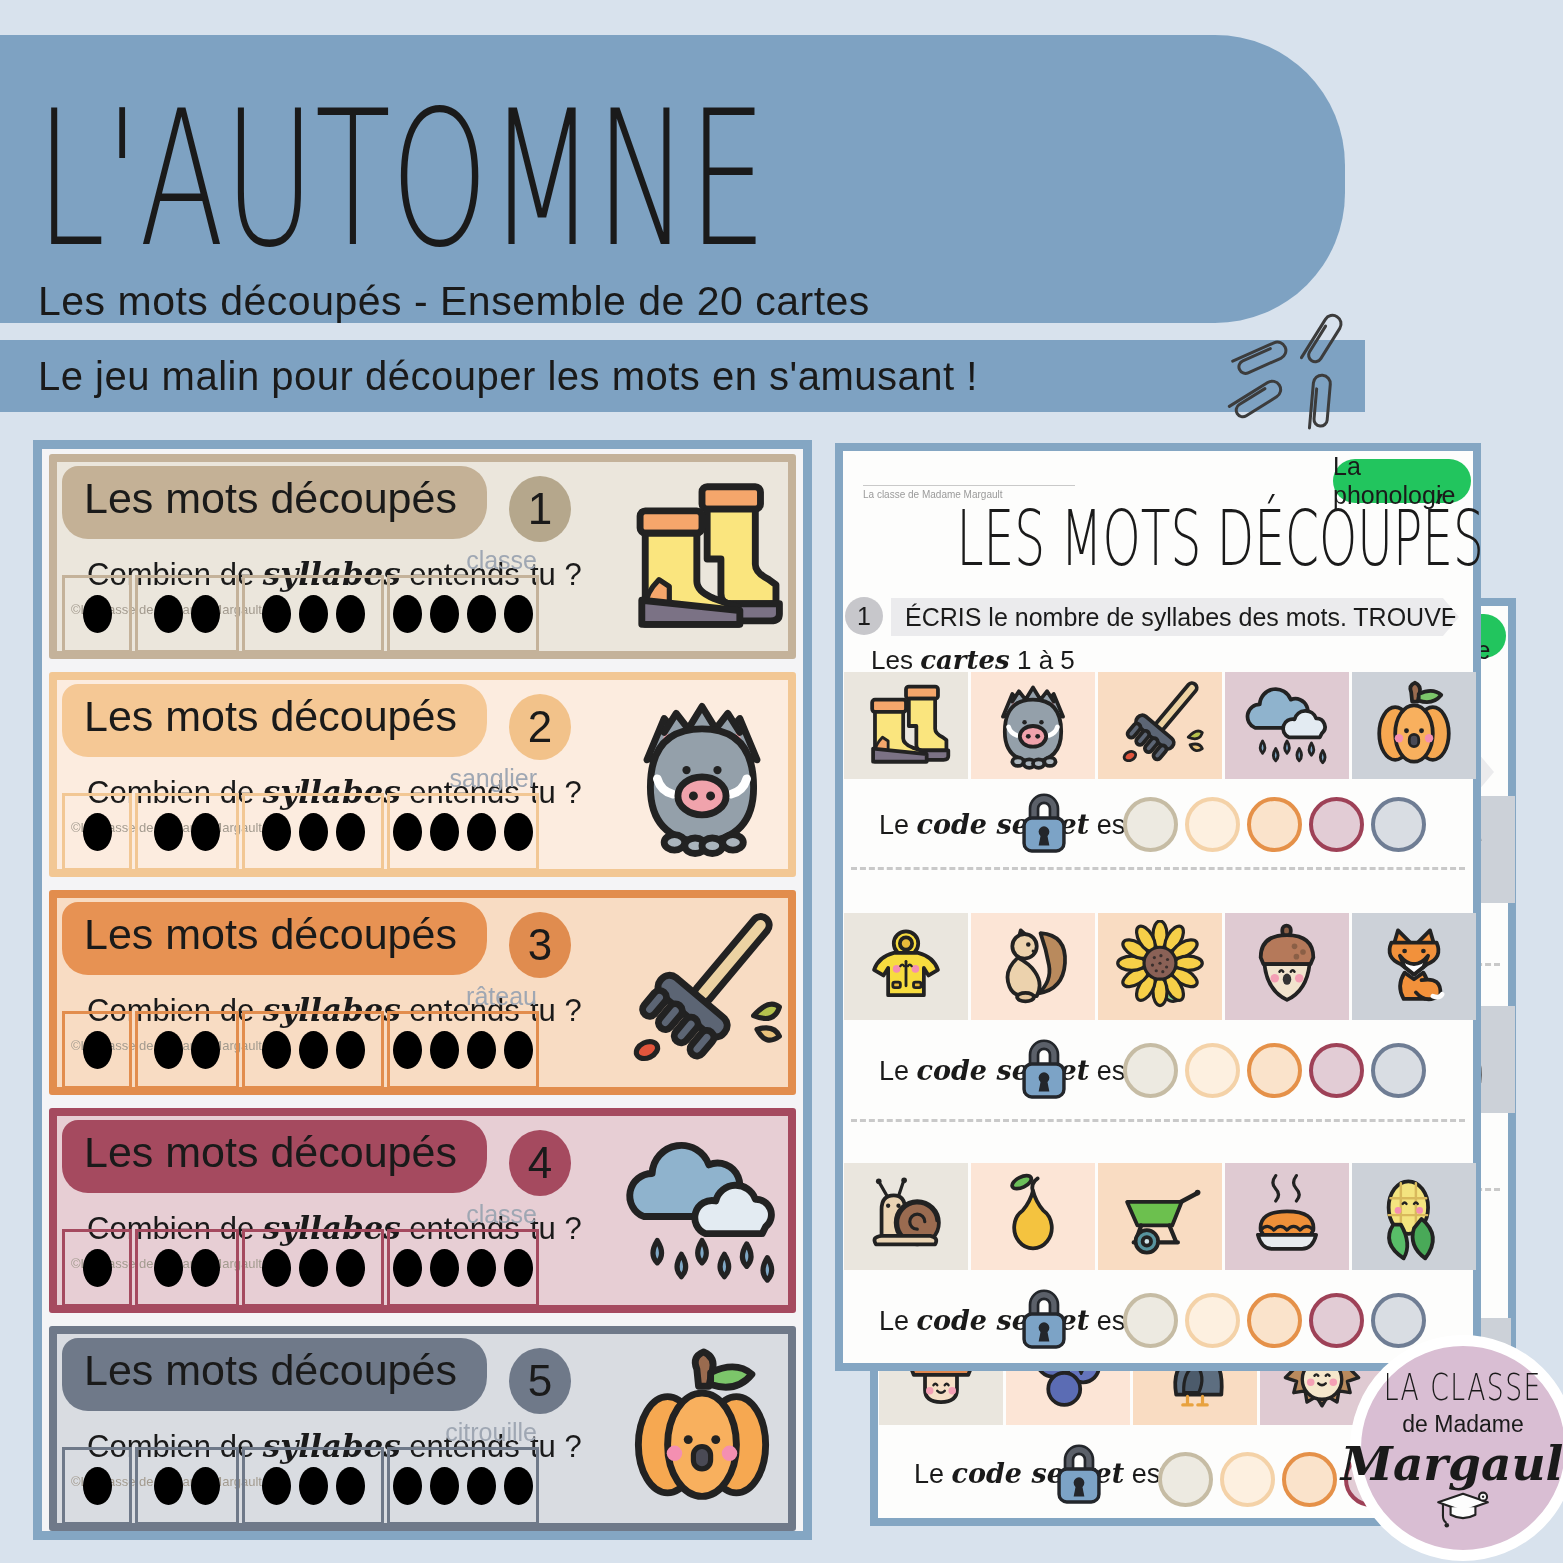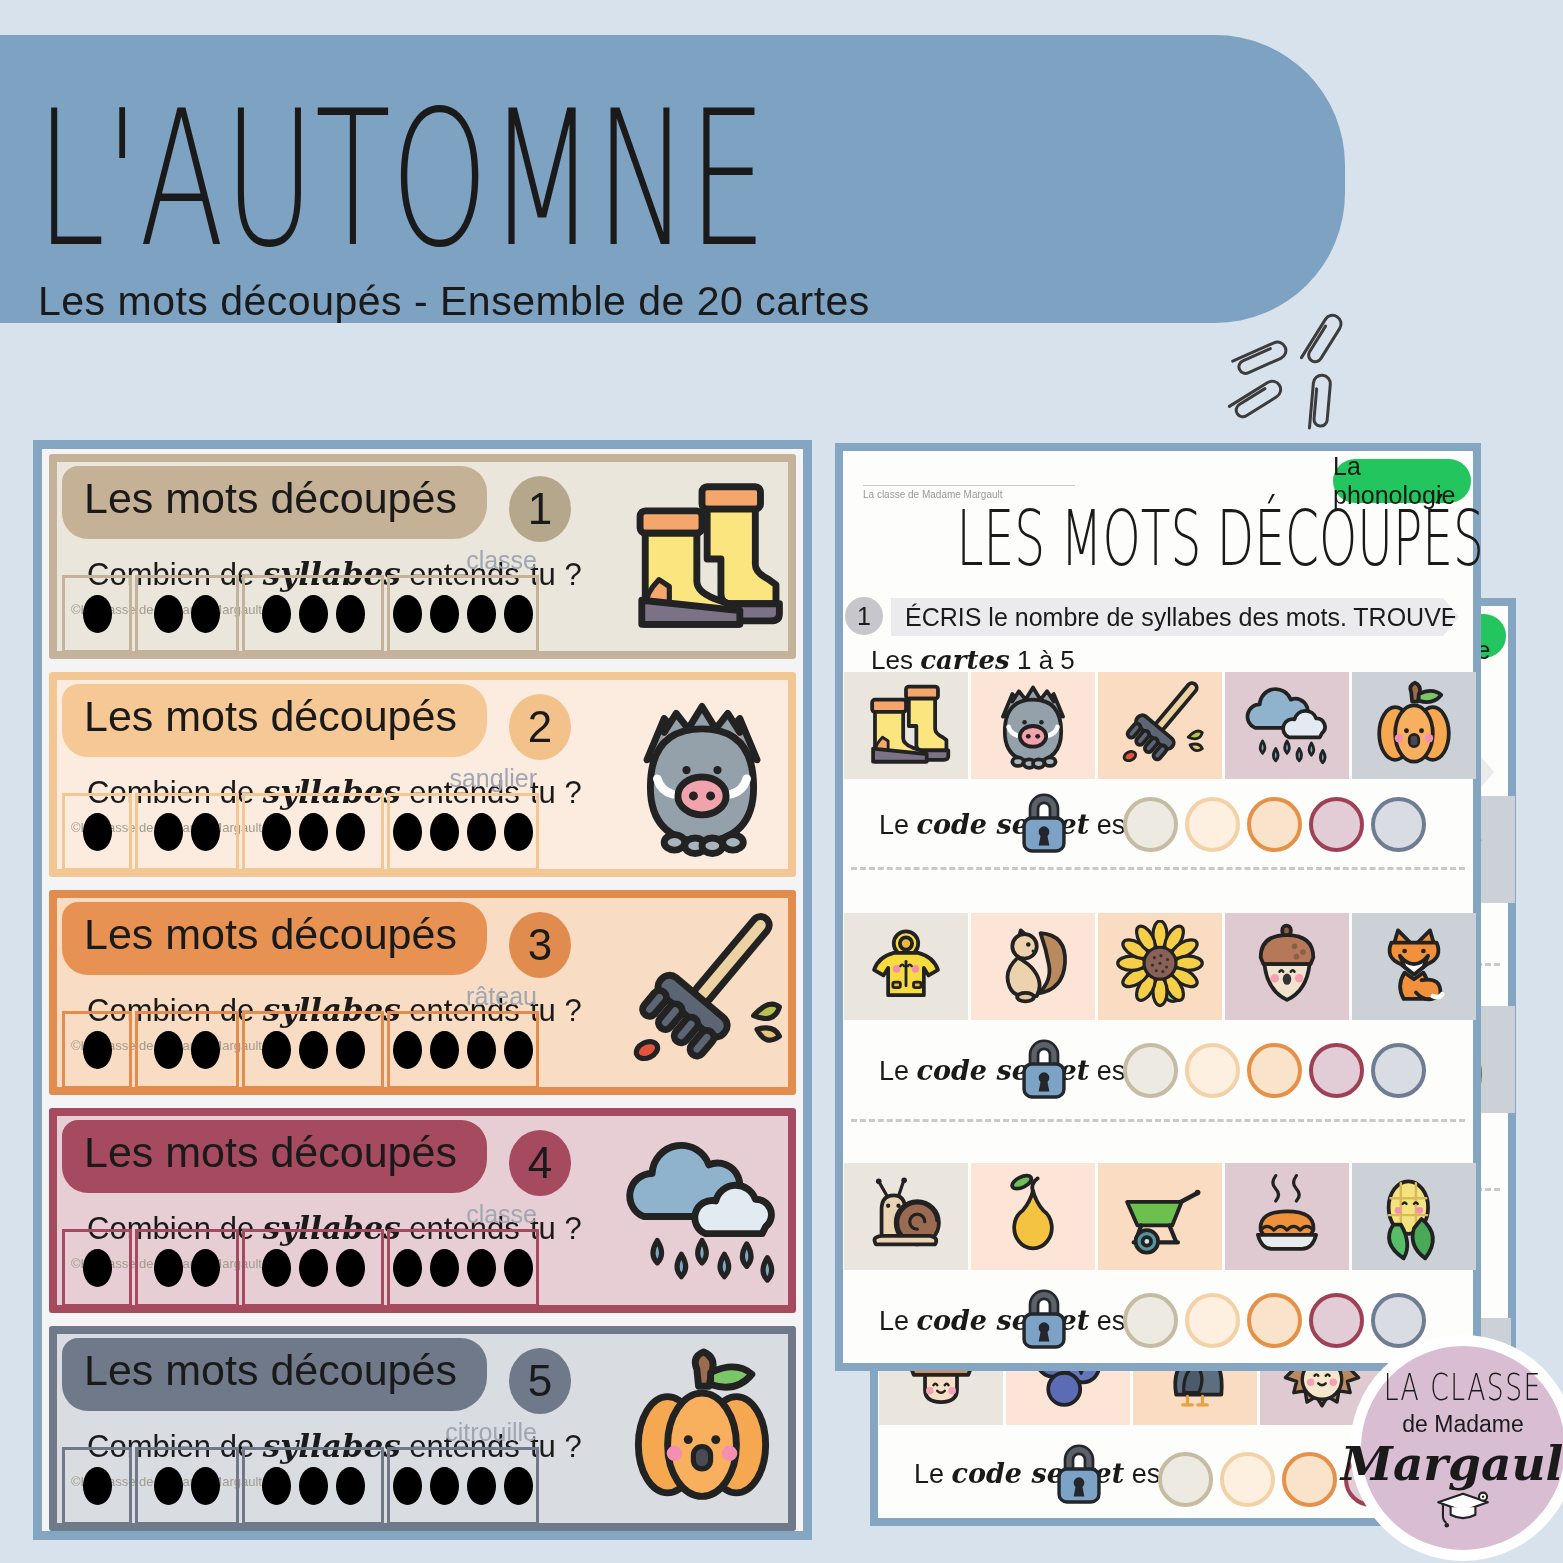--- a/index.html
+++ b/index.html
@@ -99,20 +99,23 @@
 </style>
 </head>
 <body>
 
 <div id="canvas">
 
   <div class="hero">
     <div class="hero-title">L'AUTOMNE</div>
     <div class="hero-sub">Les mots découpés - Ensemble de 20 cartes</div>
   </div>
+  <div class="tagline-bar">
+    <div class="tagline">Le jeu malin pour découper les mots en s'amusant !</div>
+  </div>
   <svg class="clip" style="left:1240px;top:322px;transform:rotate(66deg);">
       <use href="#clip-icon"></use>
     </svg>
   <svg class="clip" style="left:1303px;top:306px;transform:rotate(32deg);">
       <use href="#clip-icon"></use>
     </svg>
   <svg class="clip" style="left:1236px;top:364px;transform:rotate(58deg);">
       <use href="#clip-icon"></use>
     </svg>
   <svg class="clip" style="left:1302px;top:370px;transform:rotate(5deg);">

